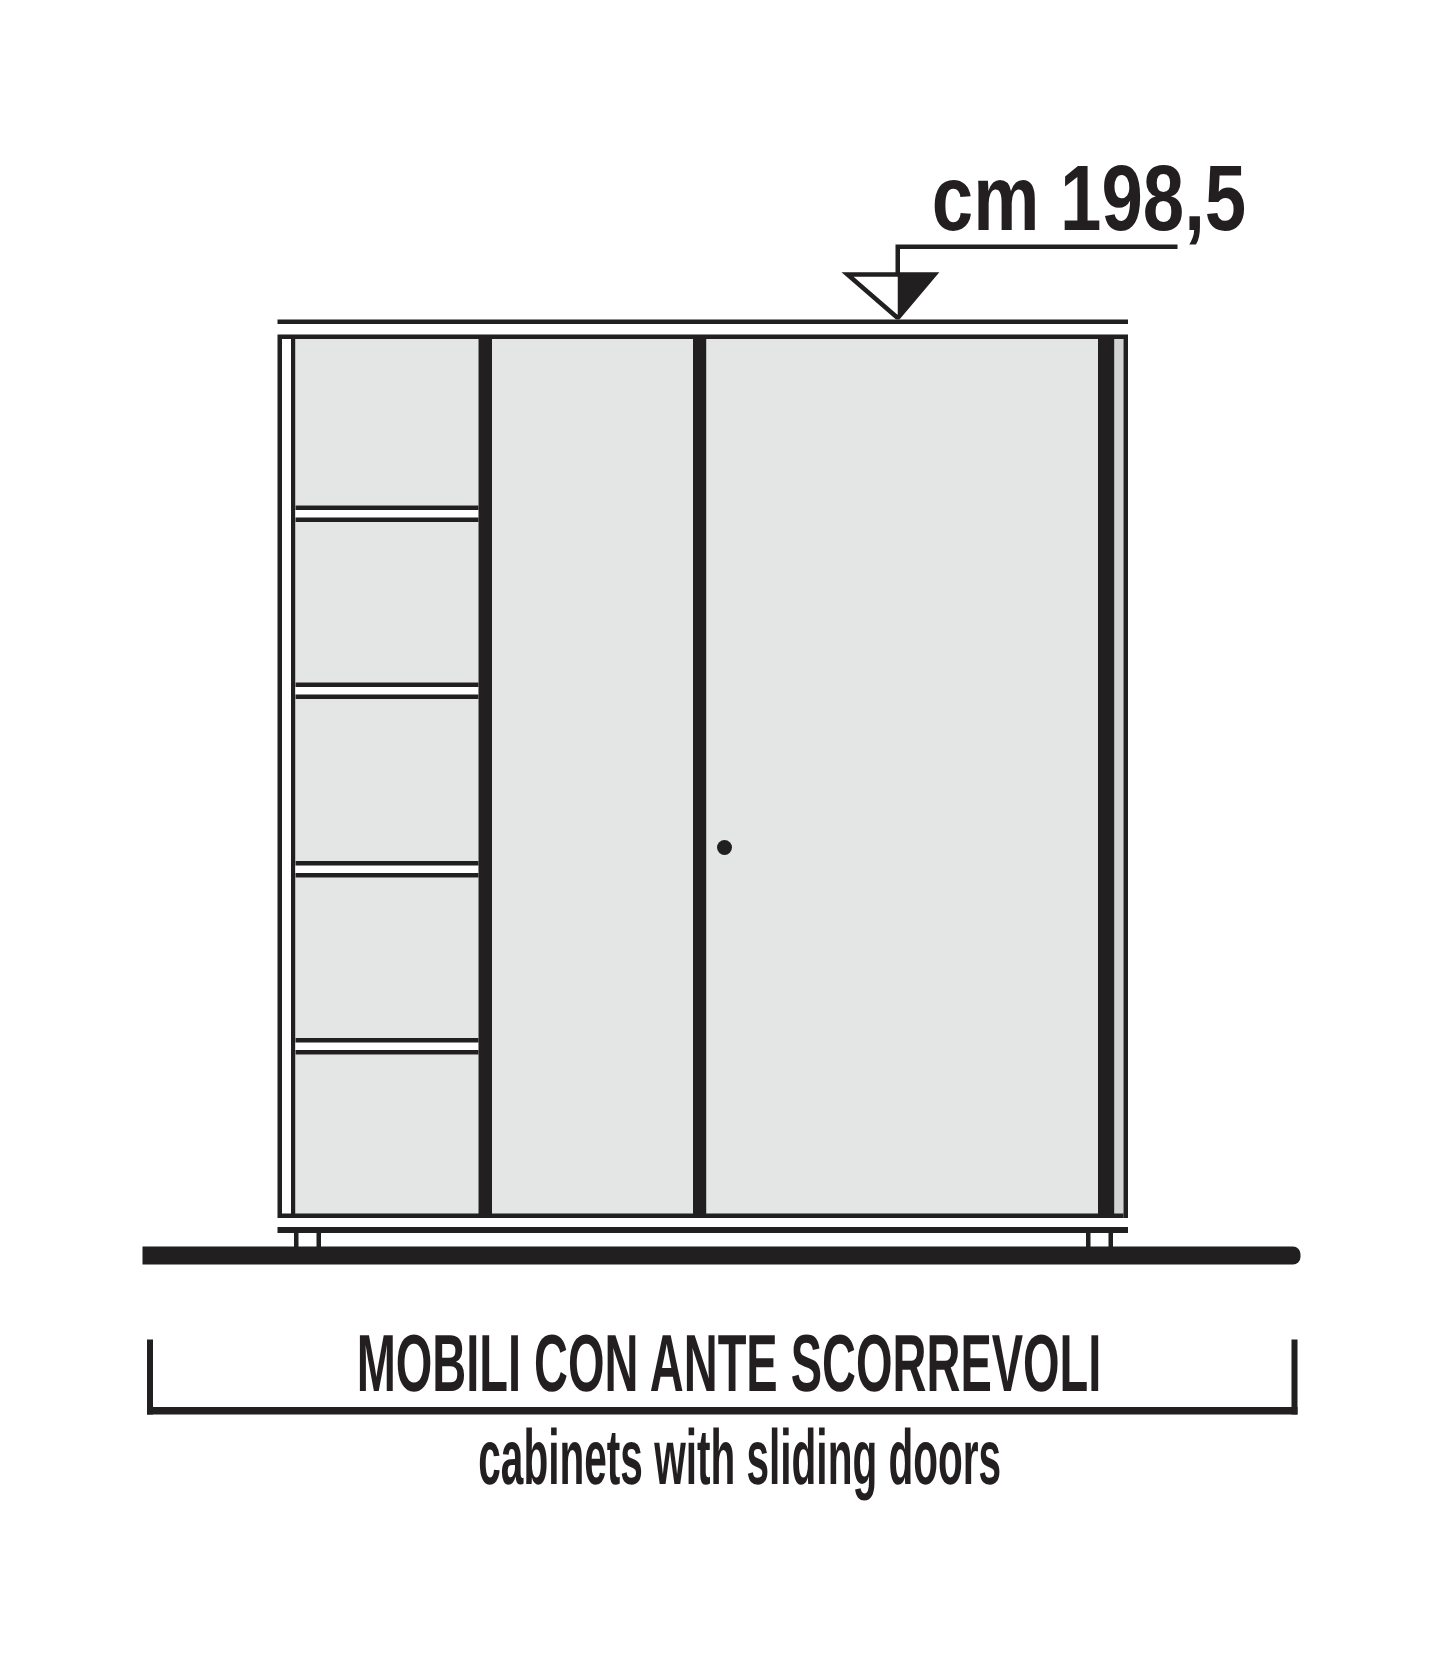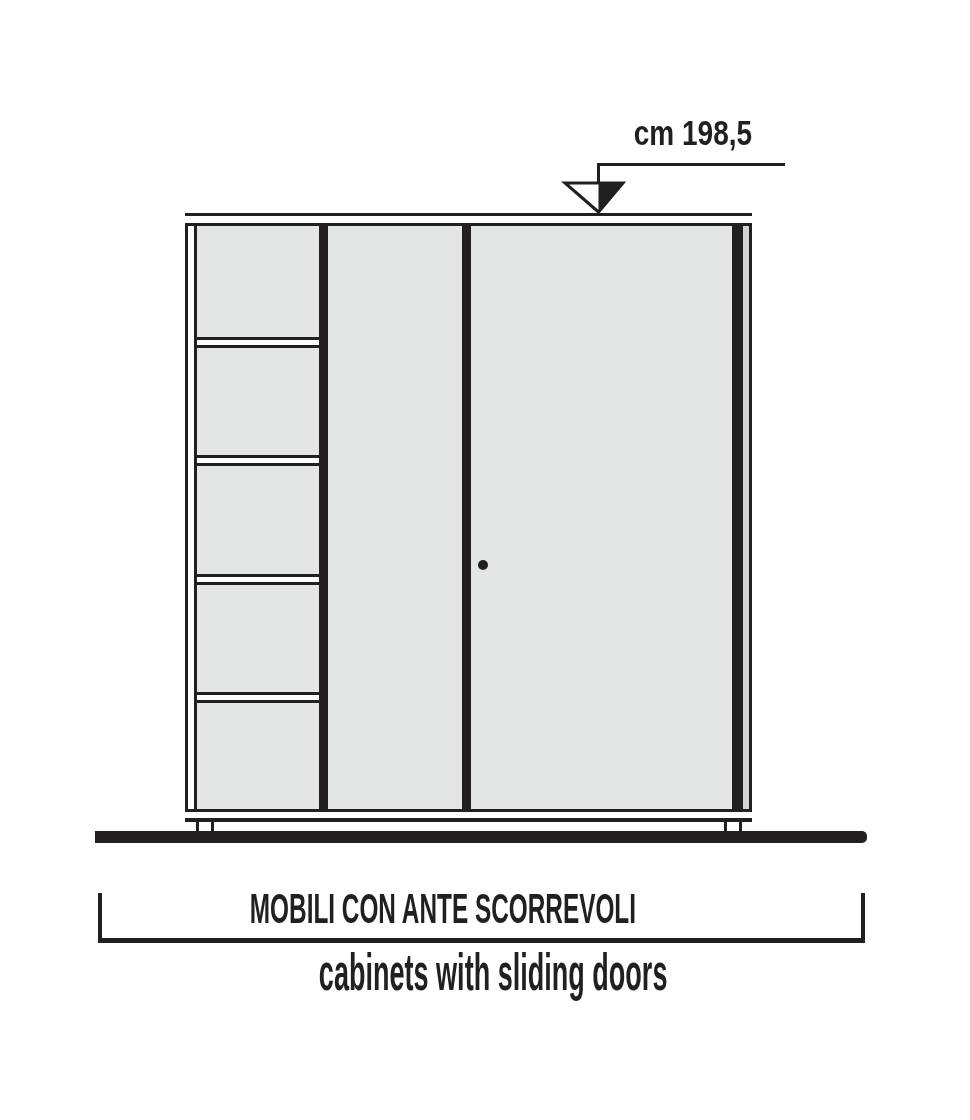--- a/index.html
+++ b/index.html
@@ -17,21 +17,21 @@
     overflow:hidden;
     font-family:"Liberation Sans", sans-serif;
     color:var(--text);
   }
   .abs{position:absolute;box-sizing:border-box;}
 
   
   .dim-label{
     left:595px;top:106px;width:196px;height:54px;
     text-align:center;
-    font-size:35px;line-height:54px;font-weight:bold;
+    font-size:62px;line-height:54px;font-weight:bold;
     white-space:nowrap;
   }
   .cond80{display:inline-block;transform:scaleX(0.80);transform-origin:50% 50%;}
   .dim-arrow{left:560px;top:156px;}
   .dim-stroke{stroke:var(--line);stroke-width:3;fill:none;}
   .tri-outline{fill:#ffffff;stroke:var(--line);stroke-width:3;stroke-linejoin:miter;}
   .tri-fill{fill:var(--line);}
 
   
   .top-panel{
@@ -81,21 +81,21 @@
   
   .caption-bracket{
     left:98px;top:893px;width:767px;height:50px;
     border-left:4px solid var(--line);
     border-right:4px solid var(--line);
     border-bottom:5px solid var(--line);
   }
   .caption-it{
     left:58px;top:881px;width:770px;height:56px;
     text-align:center;white-space:nowrap;
-    font-size:42px;line-height:56px;font-weight:bold;
+    font-size:54px;line-height:56px;font-weight:bold;
   }
   .cond58{display:inline-block;transform:scaleX(0.58);transform-origin:50% 50%;}
   .caption-en{
     left:58px;top:944px;width:770px;height:56px;
     text-align:right;white-space:nowrap;
     font-size:52px;line-height:56px;font-weight:bold;
   }
   .cond52{display:inline-block;transform:scaleX(0.52);transform-origin:50% 50%;}
 </style>
 </head>

